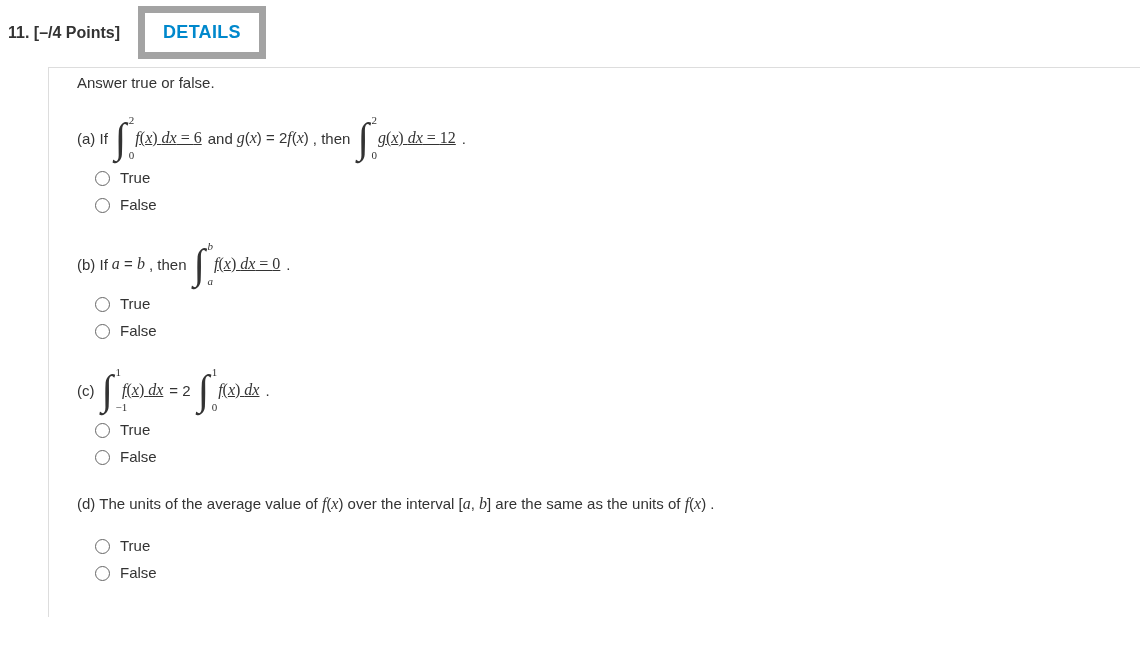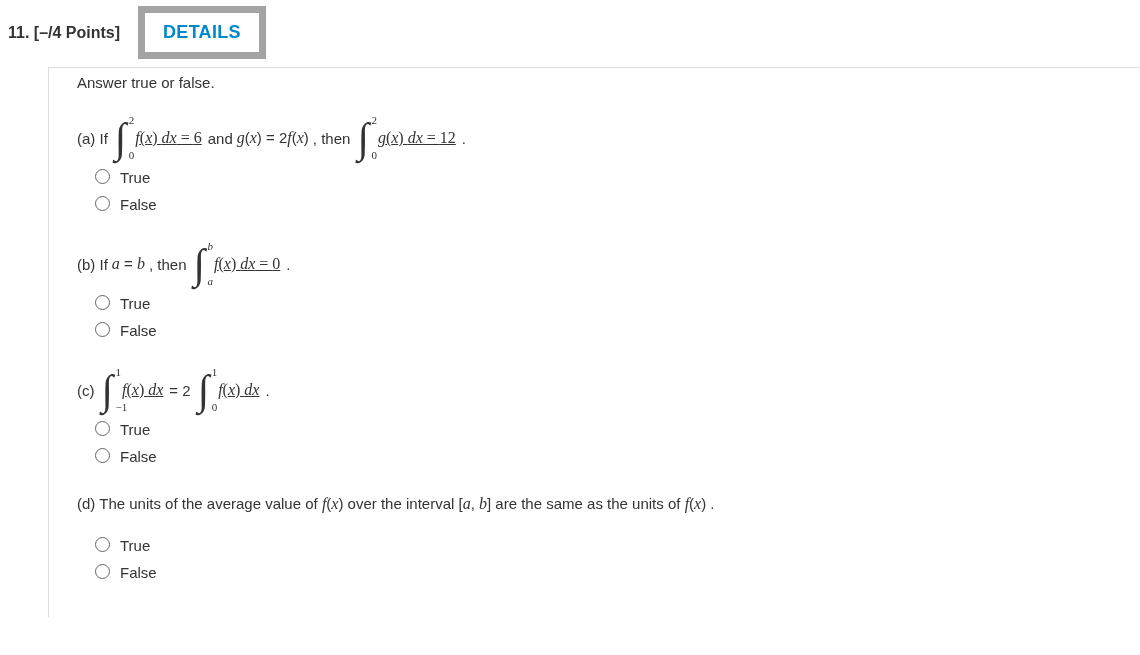--- a/index.html
+++ b/index.html
@@ -50,21 +50,21 @@
     gap: 4px;
     font-size: 15px;
     margin-bottom: 8px;
   }
   .stmt-plain {
     font-size: 15px;
     margin-bottom: 24px;
   }
   .choice {
     display: flex;
-    align-items: flex-start;
+    align-items: flex-end;
     margin-left: 18px;
     margin-top: 10px;
     font-size: 15px;
   }
   .radio {
     width: 13px;
     height: 13px;
     border: 1.5px solid #666;
     border-radius: 50%;
     margin-right: 10px;

